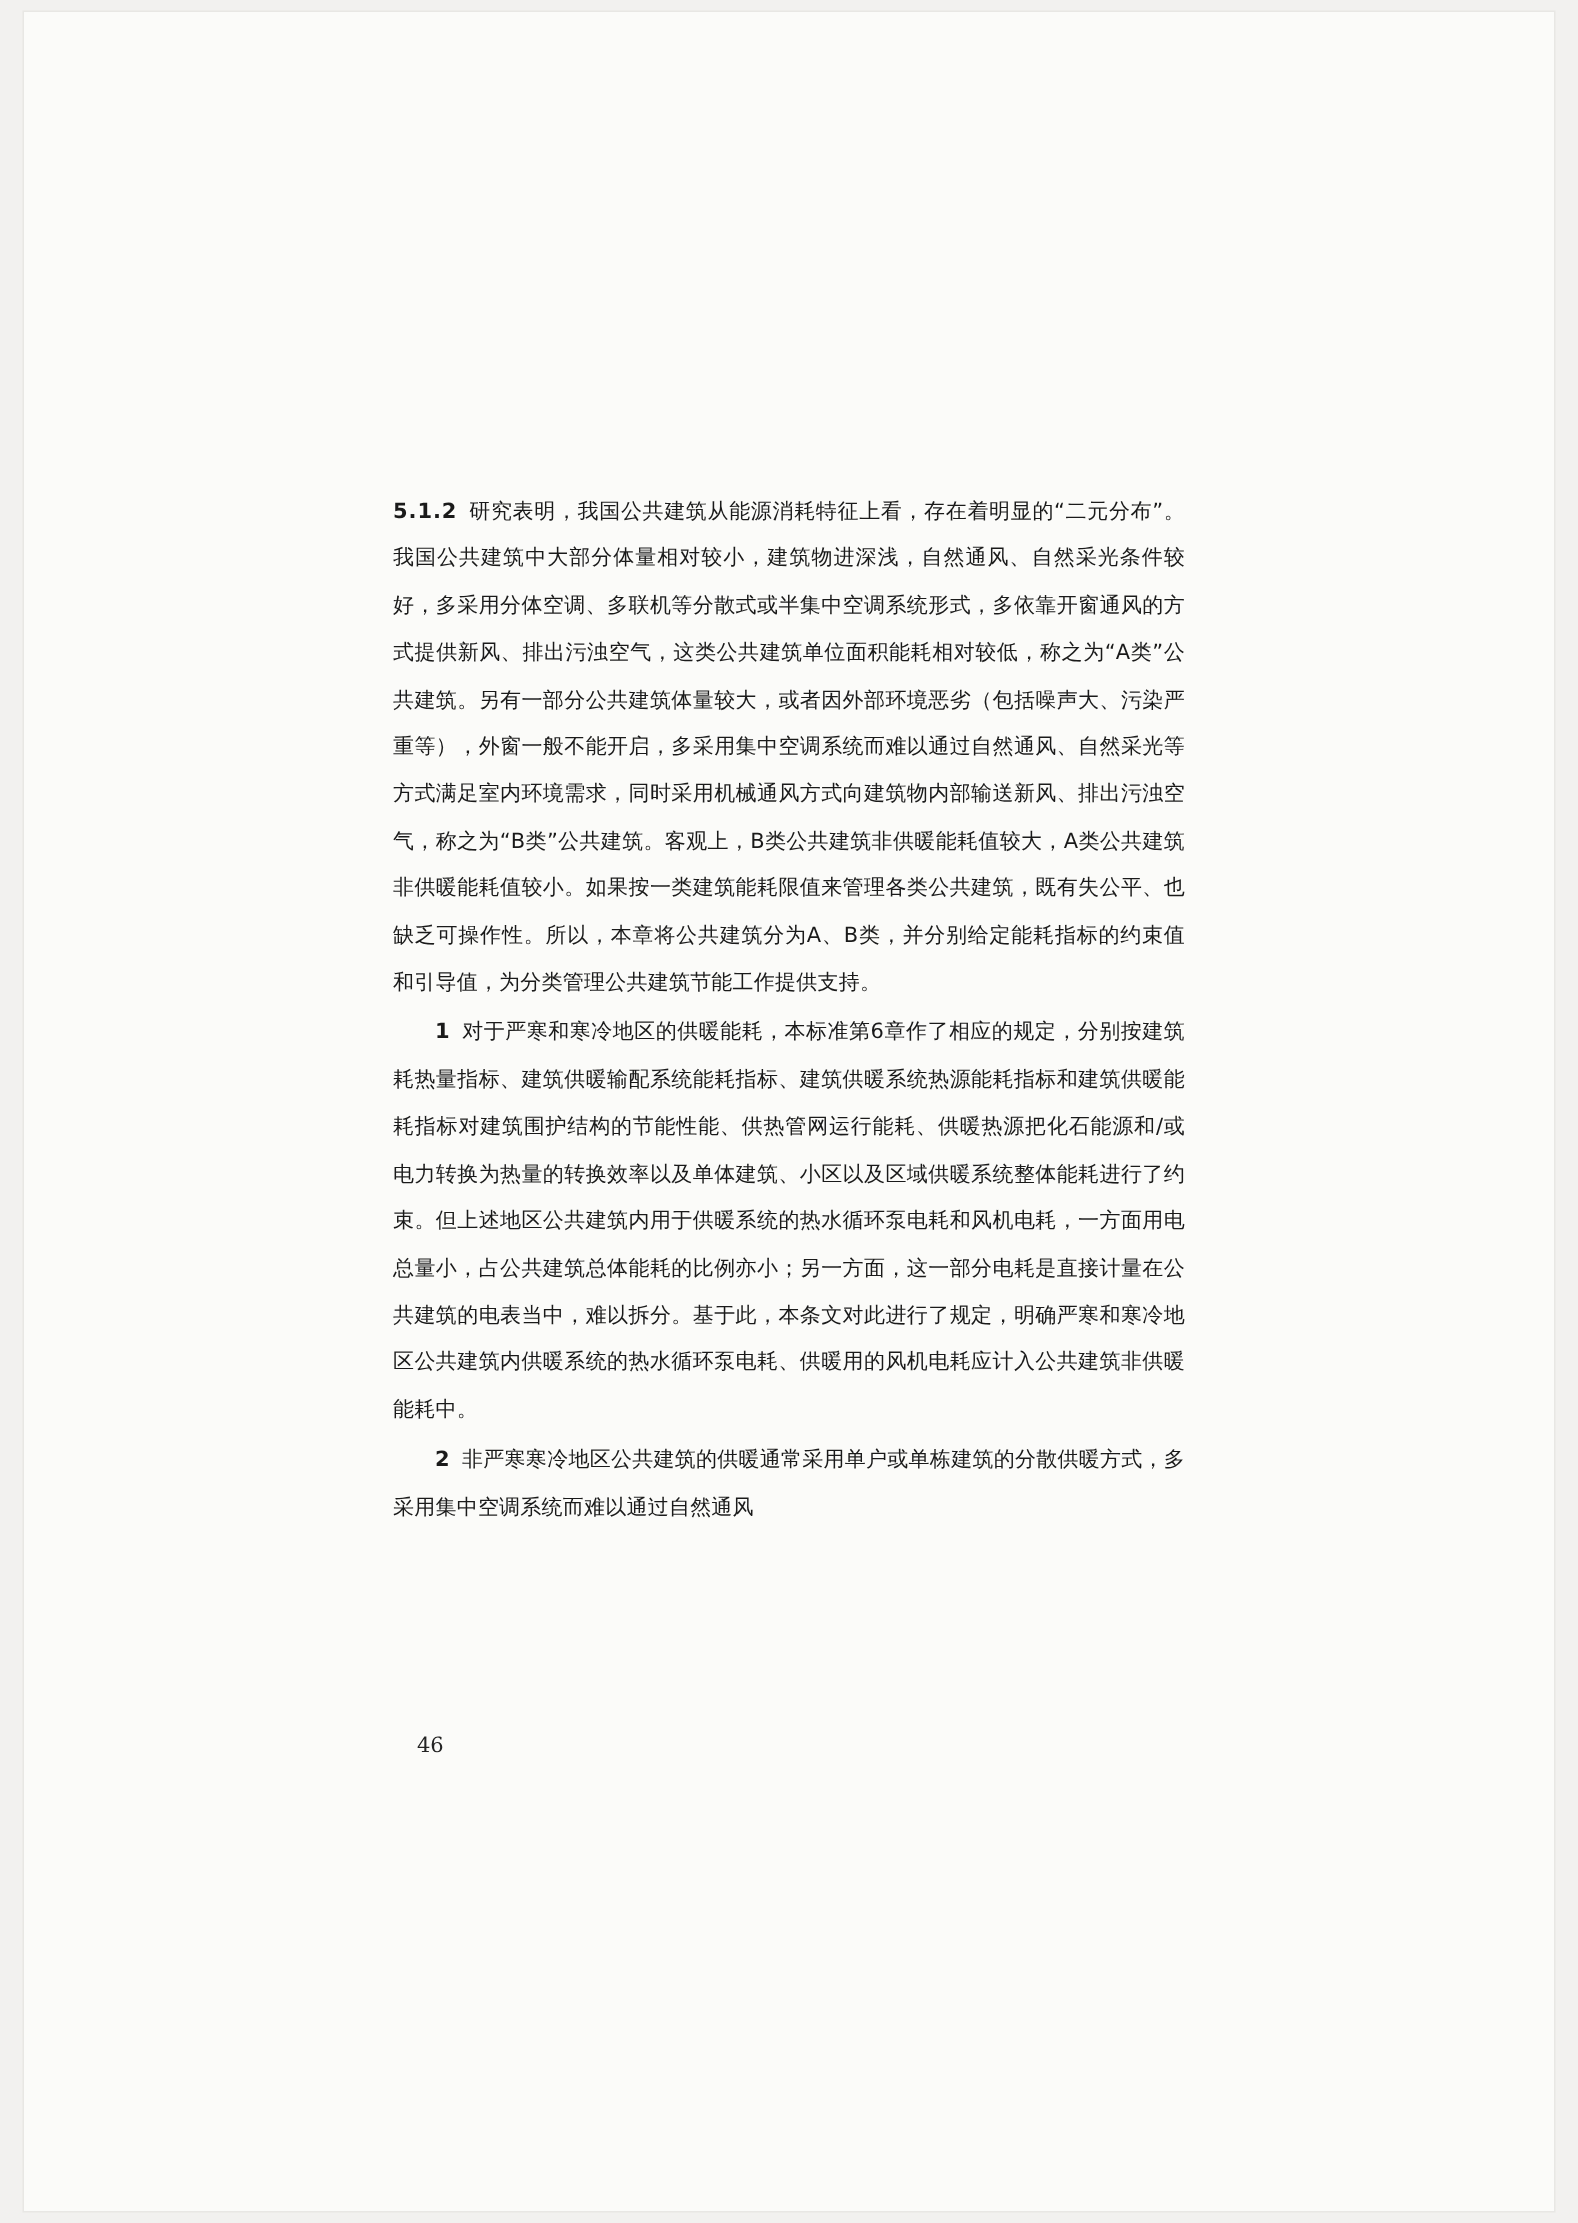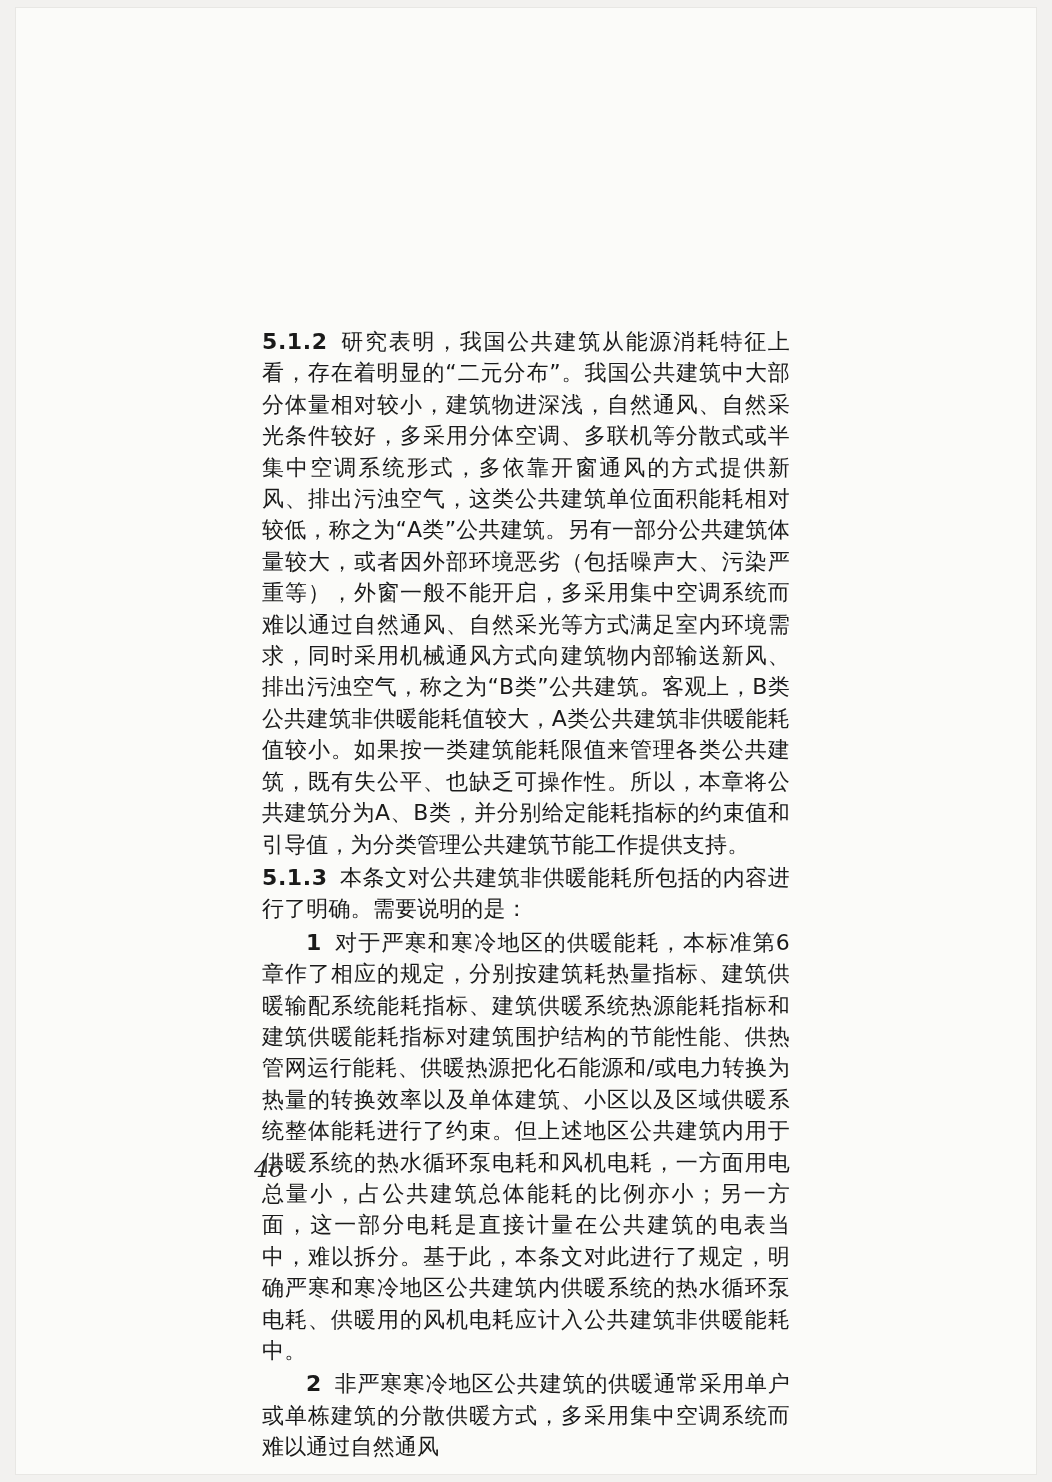--- a/index.html
+++ b/index.html
@@ -25,66 +25,62 @@
     box-shadow: 0 0 0 1px #e8e7e4;
   }
   .content {
     position: absolute;
     left: 246px;
     top: 318px;
     width: 528px;
   }
   .para {
     font-family: "DejaVu Sans", "Liberation Sans", sans-serif;
-    font-size: 22px;
+    font-size: 14px;
     line-height: 31.4px;
     color: #1a1a1a;
     text-align: justify;
     text-justify: inter-ideograph;
     margin: 0 0 2px 0;
     letter-spacing: 0.15px;
   }
   .clause-no {
     font-weight: bold;
     letter-spacing: 0.6px;
   }
   .item-no {
     font-weight: bold;
     padding-left: 2em;
     letter-spacing: 0.6px;
   }
   .folio {
     position: absolute;
-    left: 238px;
+    left: 262px;
     top: 1148px;
     font-family: "DejaVu Serif", "Liberation Serif", serif;
-    font-style: italic;
-    font-size: 23px;
+    font-size: 14px;
     color: #242424;
   }
   .spec-sep {
     display: inline-block;
     width: 0.55em;
   }
 </style>
 </head>
 <body>
 
 <div class="page">
   <div class="sheet">
 
     <div class="content">
 
       <p class="para">
         <span class="clause-no">5.1.2</span><span class="spec-sep"></span><span>研究表明，我国公共建筑从能源消耗特征上看，存在着明显的“二元分布”。我国公共建筑中大部分体量相对较小，建筑物进深浅，自然通风、自然采光条件较好，多采用分体空调、多联机等分散式或半集中空调系统形式，多依靠开窗通风的方式提供新风、排出污浊空气，这类公共建筑单位面积能耗相对较低，称之为“A类”公共建筑。另有一部分公共建筑体量较大，或者因外部环境恶劣（包括噪声大、污染严重等），外窗一般不能开启，多采用集中空调系统而难以通过自然通风、自然采光等方式满足室内环境需求，同时采用机械通风方式向建筑物内部输送新风、排出污浊空气，称之为“B类”公共建筑。客观上，B类公共建筑非供暖能耗值较大，A类公共建筑非供暖能耗值较小。如果按一类建筑能耗限值来管理各类公共建筑，既有失公平、也缺乏可操作性。所以，本章将公共建筑分为A、B类，并分别给定能耗指标的约束值和引导值，为分类管理公共建筑节能工作提供支持。</span>
       </p>
 
-      <p class="para">
-        <span class="clause-no">5.1.3</span><span class="spec-sep"></span><span>本条文对公共建筑非供暖能耗所包括的内容进行了明确。需要说明的是：</span>
-      </p>
 
       <p class="para">
         <span class="item-no">1</span><span class="spec-sep"></span><span>对于严寒和寒冷地区的供暖能耗，本标准第6章作了相应的规定，分别按建筑耗热量指标、建筑供暖输配系统能耗指标、建筑供暖系统热源能耗指标和建筑供暖能耗指标对建筑围护结构的节能性能、供热管网运行能耗、供暖热源把化石能源和/或电力转换为热量的转换效率以及单体建筑、小区以及区域供暖系统整体能耗进行了约束。但上述地区公共建筑内用于供暖系统的热水循环泵电耗和风机电耗，一方面用电总量小，占公共建筑总体能耗的比例亦小；另一方面，这一部分电耗是直接计量在公共建筑的电表当中，难以拆分。基于此，本条文对此进行了规定，明确严寒和寒冷地区公共建筑内供暖系统的热水循环泵电耗、供暖用的风机电耗应计入公共建筑非供暖能耗中。</span>
       </p>
 
       <p class="para">
         <span class="item-no">2</span><span class="spec-sep"></span><span>非严寒寒冷地区公共建筑的供暖通常采用单户或单栋建筑的分散供暖方式，多采用集中空调系统而难以通过自然通风</span>
       </p>
 
     </div>

